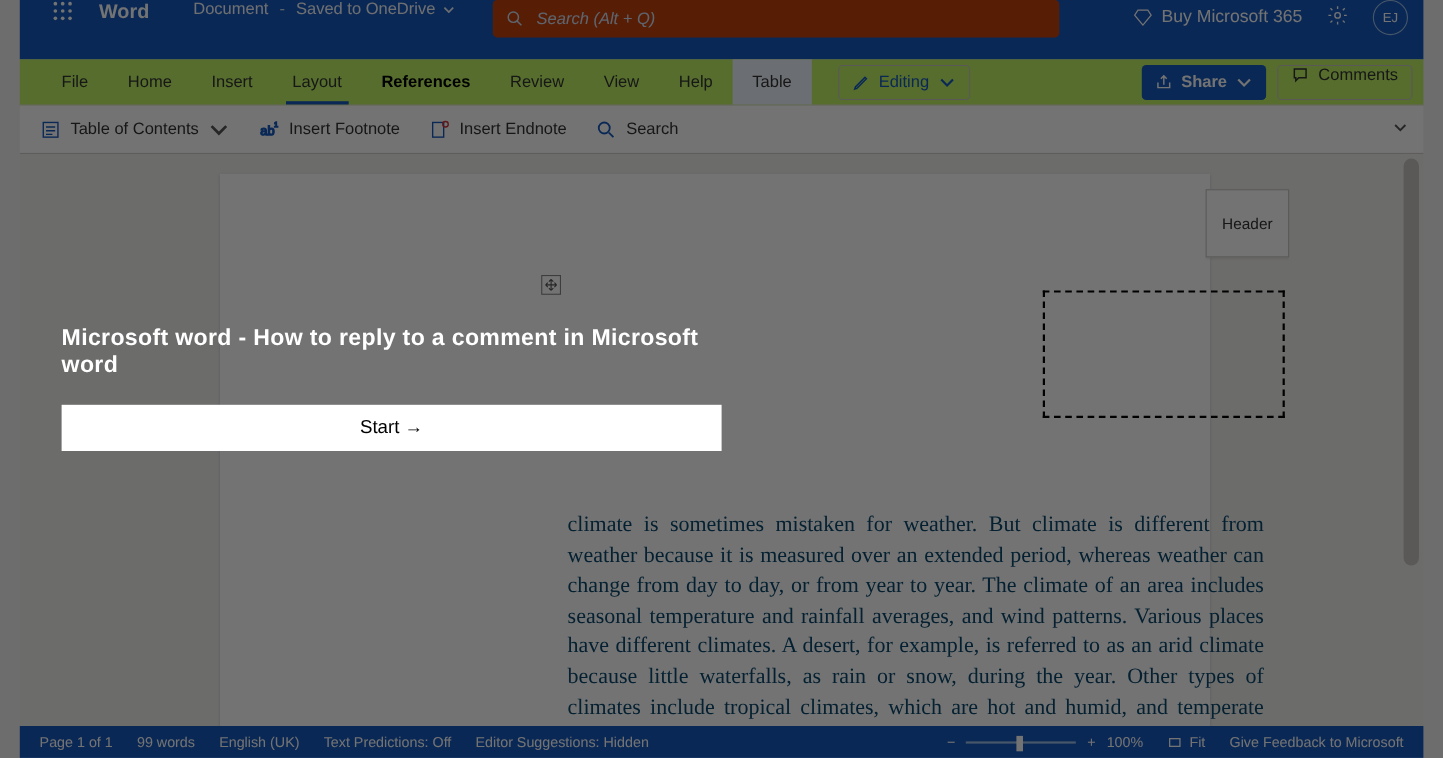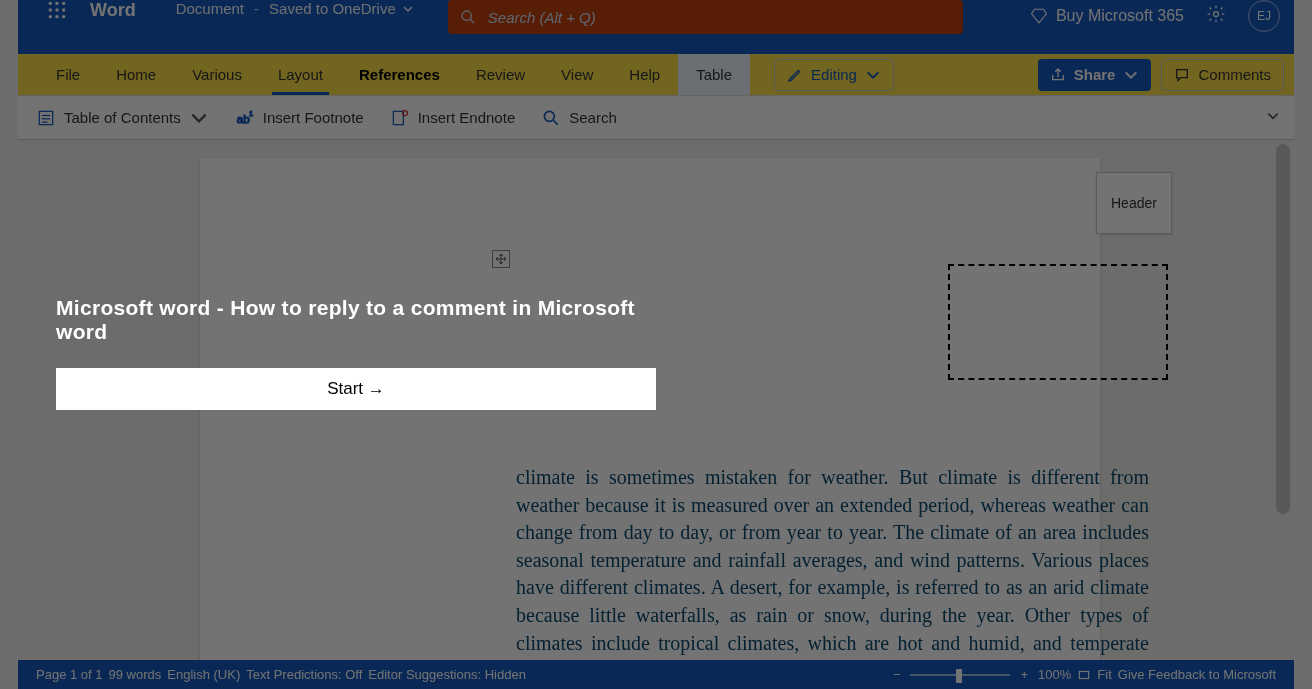--- a/index.html
+++ b/index.html
@@ -14,31 +14,31 @@
   .docname { font-size:15px; margin-left: 40px; opacity:.95; display:flex; align-items:center; gap:6px; }
   .docname .dash { opacity:.8; margin:0 4px; }
   .searchbox { margin-left: 34px; height:34px; width:515px; background:#c2410c; border-radius:4px; display:flex; align-items:center; padding:0 12px; color:#cfe0f5; font-size:15px;font-style:italic; }
   .searchbox svg { width:16px; height:16px; margin-right:12px; flex:none; }
   .tb-right { margin-left:auto; display:flex; align-items:center; gap:22px; padding-right:14px; }
   .buy { display:flex; align-items:center; gap:8px; font-size:16px; }
   .gear svg { width:20px; height:20px; }
   .avatar { width:32px; height:32px; border:1.5px solid #9cc0ea; border-radius:50%; display:flex; align-items:center; justify-content:center; font-size:12px; }
 
   
-  .tabsrow { position:absolute; left:18px; right:18px; top:54px; height:42px; background:#fde047; display:flex; align-items:stretch; padding-left:20px; border-bottom:1px solid #e1dfdd; }
+  .tabsrow { position:absolute; left:18px; right:18px; top:54px; height:42px; background:#bef264; display:flex; align-items:stretch; padding-left:20px; border-bottom:1px solid #e1dfdd; }
   .tab { display:flex; align-items:center; padding:0 18px; font-size:15px; color:#333; cursor:pointer; position:relative; }
   .tab.bold { font-weight:600; color:#000; }
   .tab.active::after { content:""; position:absolute; left:12px; right:12px; bottom:0; height:3px; background:#185abd; }
   .tab.tablectx { background:#eef4fc; }
   .editing-btn { margin-left:24px; align-self:center; height:32px; border:1px solid #c8c6c4; border-radius:4px; display:flex; align-items:center; padding:0 12px; gap:8px; font-size:15px; color:#185abd; }
   .editing-btn svg { width:16px; height:16px; }
   .tabs-spacer { flex:1; }
   .share-btn { align-self:center; height:32px; background:#185abd; color:#fff; border-radius:4px; display:flex; align-items:center; padding:0 12px; gap:8px; font-size:15px; font-weight:600; }
   .share-btn svg { width:16px; height:16px; }
-  .comments-btn { align-self:center; height:32px; border:1px solid #c8c6c4; border-radius:4px; display:flex; align-items:center; padding:0 12px; gap:8px; font-size:15px; color:#333; margin-left:10px; margin-right:10px; }
+  .comments-btn { align-self:center; height:32px; border:1px solid #c8c6c4; border-radius:4px; display:flex; align-items:flex-start; padding:0 12px; gap:8px; font-size:15px; color:#333; margin-left:10px; margin-right:10px; }
 
   
   .ribbon { position:absolute; left:18px; right:18px; top:96px; height:44px; background:#fff; border-bottom:1px solid #d0cecb; display:flex; align-items:center; padding-left:18px; gap:26px; font-size:15px; color:#333; }
   .rbtn { display:flex; align-items:center; gap:8px; }
   .rbtn svg { width:20px; height:20px; }
   .ribbon-caret { margin-left:auto; margin-right:14px; }
 
   
   .canvas { position:absolute; left:18px; right:18px; top:140px; bottom:29px; background:#f0efed; overflow:hidden; }
   .scrollbar { position:absolute; right:4px; top:4px; width:14px; height:370px; background:#c8c6c4; border-radius:7px; }
@@ -51,21 +51,21 @@
   .tbl { position:absolute; left:308px; top:108px; border-collapse:collapse; }
   .tbl td { border:1px solid #000; width:220px; height:22px; font-family: "Times New Roman", serif; font-size:17px; padding:2px 6px; vertical-align:middle; }
   .tbl tr.bigrow td { height:112px; }
   .tbl td.sel { position:relative; }
 
   .selection { position:absolute; border:2px dashed #000; pointer-events:none; background:transparent; }
 
   .bodytext { position:absolute; left:316px; top:306px; width:633px; font-family:"Times New Roman", serif; font-size:20px; line-height:1.38; color:#0c4a6e; text-align:justify; }
 
   
-  .statusbar { position:absolute; left:18px; right:18px; bottom:0; height:29px; background:#185abd; color:#fff; display:flex; align-items:center; font-size:13px; padding:0 18px; gap:6px; }
+  .statusbar { position:absolute; left:18px; right:18px; bottom:0; height:29px; background:#185abd; color:#fff; display:flex; align-items:center; font-size:13px; padding:0 18px; gap:22px; }
   .sb-spacer { flex:1; }
   .zoom { display:flex; align-items:center; gap:10px; }
   .ztrack { width:100px; height:2px; background:#9cc0ea; position:relative; }
   .zthumb { position:absolute; left:46px; top:-5px; width:6px; height:14px; background:#fff; }
   .fit { display:flex; align-items:center; gap:6px; }
 
   
   .dim { position:absolute; inset:0; background:rgba(0,0,0,.55); }
   .tut { position:absolute; left:56px; top:296px; width:600px; color:#fff; }
   .tut-title { font-size:21px; font-weight:700; letter-spacing:.3px; margin-bottom:24px; }
@@ -121,21 +121,21 @@
       </div>
       <div class="avatar">
         <span>EJ</span>
       </div>
     </div>
   </div>
 
   <div class="tabsrow">
     <div class="tab">File</div>
     <div class="tab">Home</div>
-    <div class="tab">Various</div>
+    <div class="tab">Insert</div>
     <div class="tab active">Layout</div>
     <div class="tab bold">References</div>
     <div class="tab">Review</div>
     <div class="tab">View</div>
     <div class="tab">Help</div>
     <div class="tab tablectx">Table</div>
     <div class="editing-btn">
       <svg viewBox="0 0 24 24" fill="none" stroke="#185abd" stroke-width="2">
           <path d="M3 21l3-1 13-13-2-2L4 18z"></path>
         </svg>

